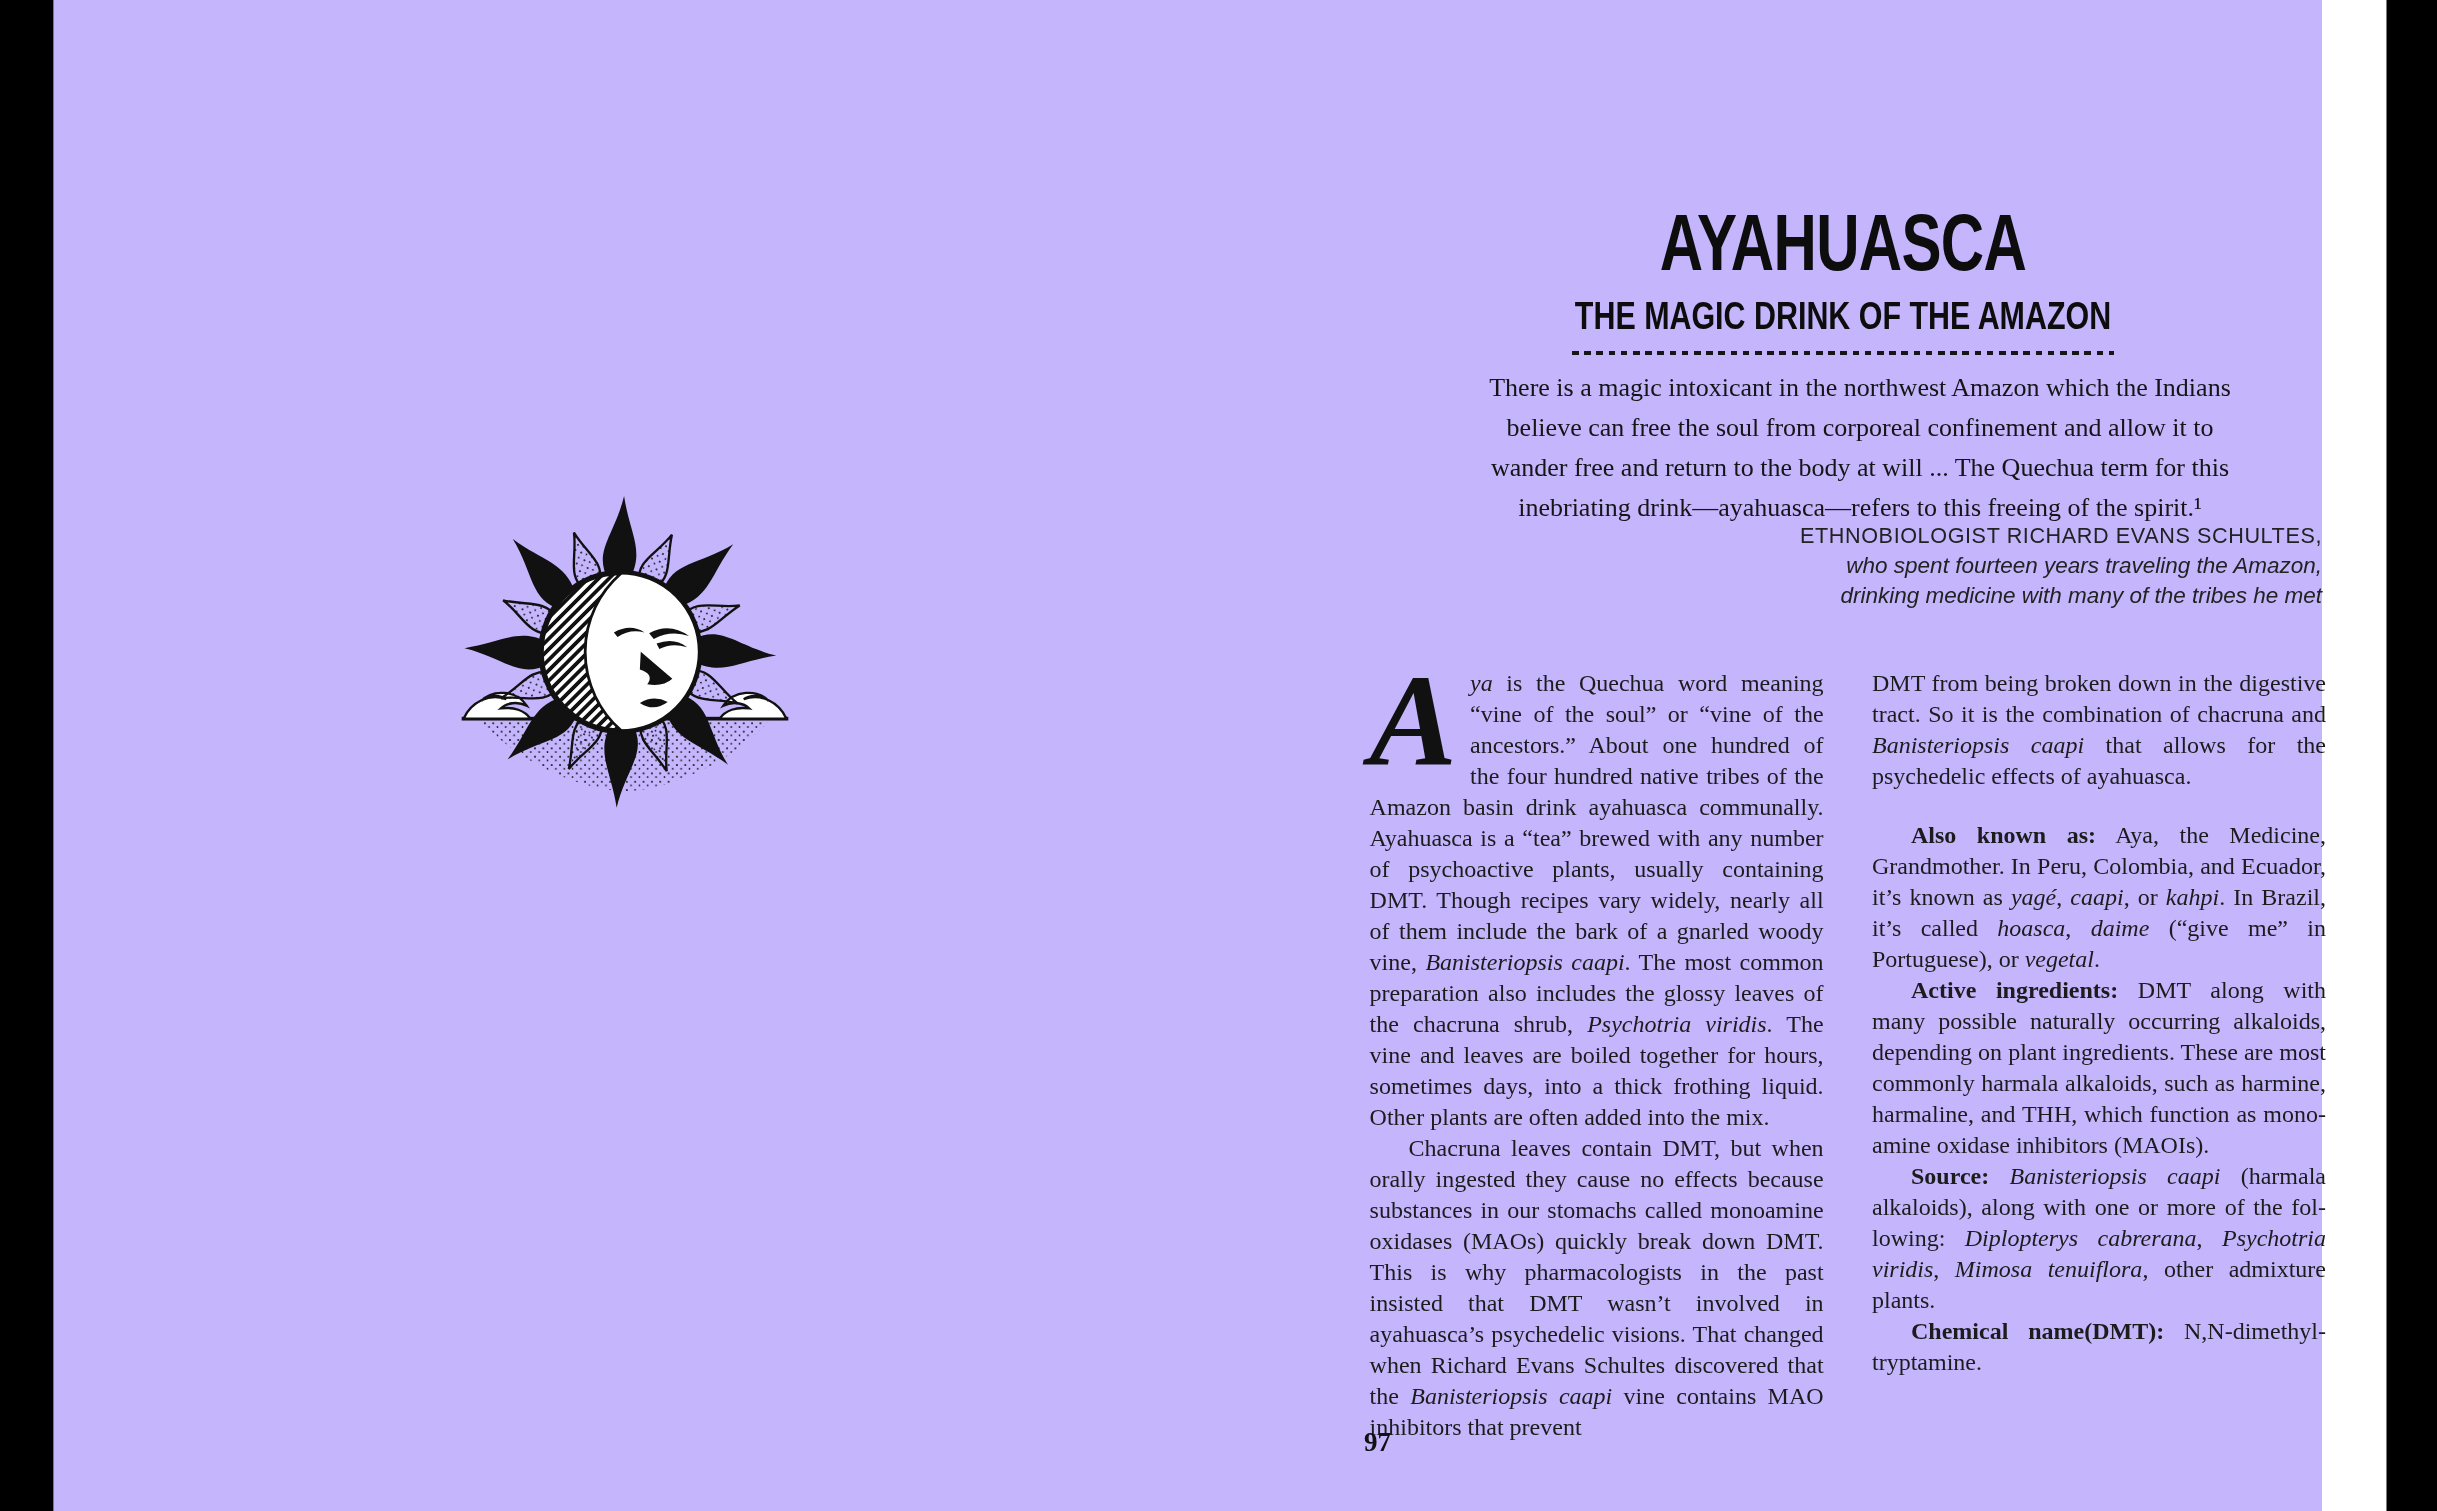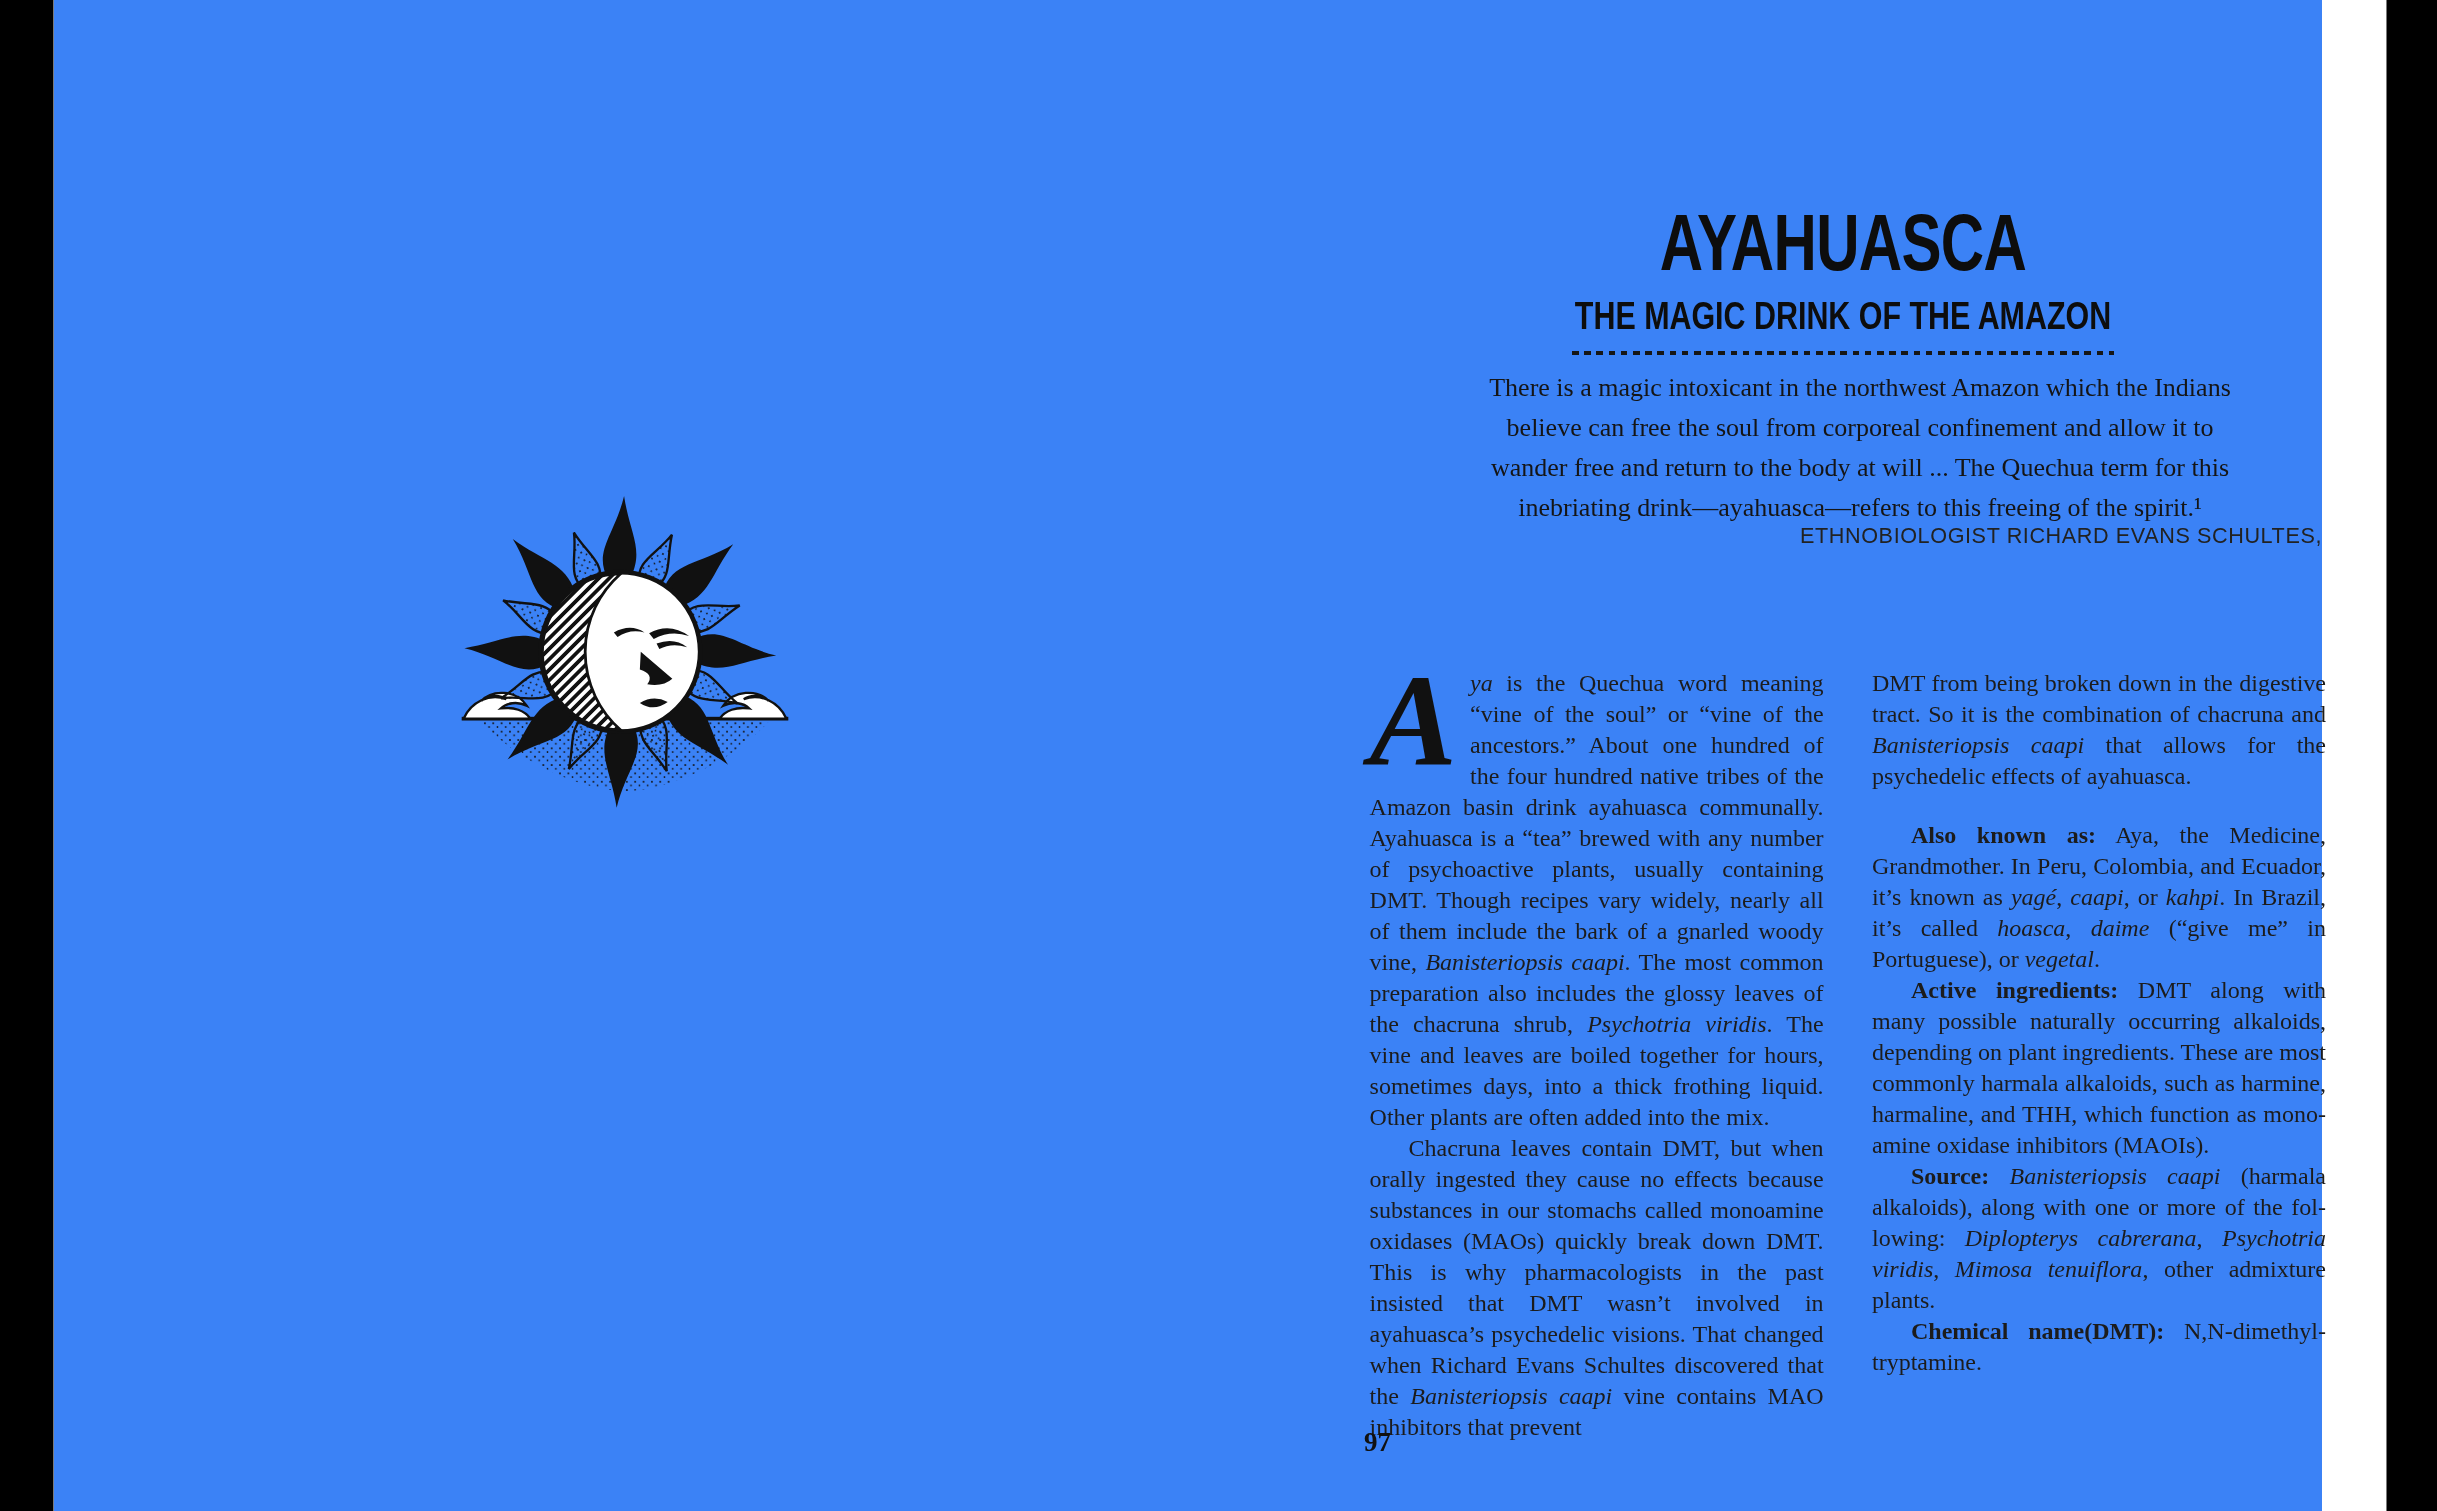--- a/index.html
+++ b/index.html
@@ -5,21 +5,21 @@
   html,body{margin:0;padding:0;background:#ffffff;}
   #stage{position:relative;width:2438px;height:1511px;background:#ffffff;overflow:hidden;
          font-family:"Liberation Serif","DejaVu Serif",serif;color:#1a1a1a;}
 
   
   .edge-bar{position:absolute;top:0;height:100%;background:#000;}
   .edge-bar.left{left:0;width:53px;border-right:1.9px solid #7a7a7a;}
   .edge-bar.right{right:0;width:51px;border-left:1.9px solid #7a7a7a;}
 
   
-  .page{position:absolute;top:0;height:100%;background:#3b82f6;}
+  .page{position:absolute;top:0;height:100%;background:#c4b5fd;}
   #left-page{left:54px;width:1310px;}
   #right-page{left:1364px;width:958px;}
 
   
   #sun-illustration{position:absolute;left:404px;top:496px;width:334px;height:334px;}
 
   
   .title{position:absolute;top:203px;left:0;width:100%;text-align:center;
          font-family:"Liberation Sans","DejaVu Sans",sans-serif;font-weight:bold;
          font-size:79px;line-height:1;letter-spacing:-0.9px;color:#0d0d0d;
@@ -127,20 +127,24 @@
 
     <div class="quote">
         <div class="quote-line">There is a magic intoxicant in the northwest Amazon which the Indians</div>
         <div class="quote-line">believe can free the soul from corporeal confinement and allow it to</div>
         <div class="quote-line">wander free and return to the body at will ... The Quechua term for this</div>
         <div class="quote-line">inebriating drink—ayahuasca—refers to this freeing of the spirit.¹</div>
       </div>
 
     <div class="attribution">
       <div class="attr-name">ETHNOBIOLOGIST RICHARD EVANS SCHULTES,</div>
+      <div id="attr-details">
+          <div class="attr-detail">who spent fourteen years traveling the Amazon,</div>
+          <div class="attr-detail">drinking medicine with many of the tribes he met</div>
+        </div>
     </div>
 
     <div class="body-col" id="body-col-1">
         <p class="para"><span class="dropcap">A</span><em>ya</em><span> is the Quechua word meaning “vine of the soul” or “vine of the ancestors.” About one hundred of the four hun­dred native tribes of the Amazon basin drink ayahuasca communally. Ayahuasca is a “tea” brewed with any number of psychoactive plants, usually containing DMT. Though recipes vary widely, nearly all of them include the bark of a gnarled woody vine, </span><em>Banisteriopsis caapi</em><span>. The most common preparation also includes the glossy leaves of the chacruna shrub, </span><em>Psychotria viridis</em><span>. The vine and leaves are boiled together for hours, sometimes days, into a thick frothing liquid. Other plants are often added into the mix.</span></p>
         <p class="para indent"><span>Chacruna leaves contain DMT, but when orally ingested they cause no effects because substances in our stomachs called monoamine oxidases (MAOs) quickly break down DMT. This is why pharmacologists in the past insisted that DMT wasn’t involved in ayahuasca’s psyche­delic visions. That changed when Richard Evans Schultes discovered that the </span><em>Banisteriopsis caapi</em><span> vine contains MAO inhibitors that prevent</span></p>
       </div>
     <div class="body-col" id="body-col-2">
         <p class="para"><span>DMT from being broken down in the digestive tract. So it is the combination of chacruna and </span><em>Banisteriopsis caapi</em><span> that allows for the psyche­delic effects of ayahuasca.</span></p>
         <p class="para indent space-before"><strong>Also known as:</strong><span> Aya, the Medicine, Grand­mother. In Peru, Colombia, and Ecuador, it’s known as </span><em>yagé</em><span>, </span><em>caapi</em><span>, or </span><em>kahpi</em><span>. In Brazil, it’s called </span><em>hoasca</em><span>, </span><em>daime</em><span> (“give me” in Portuguese), or </span><em>vegetal</em><span>.</span></p>
         <p class="para indent"><strong>Active ingredients:</strong><span> DMT along with many possible naturally occurring alkaloids, depend­ing on plant ingredients. These are most com­monly harmala alkaloids, such as harmine, harmaline, and THH, which function as mono­amine oxidase inhibitors (MAOIs).</span></p>

